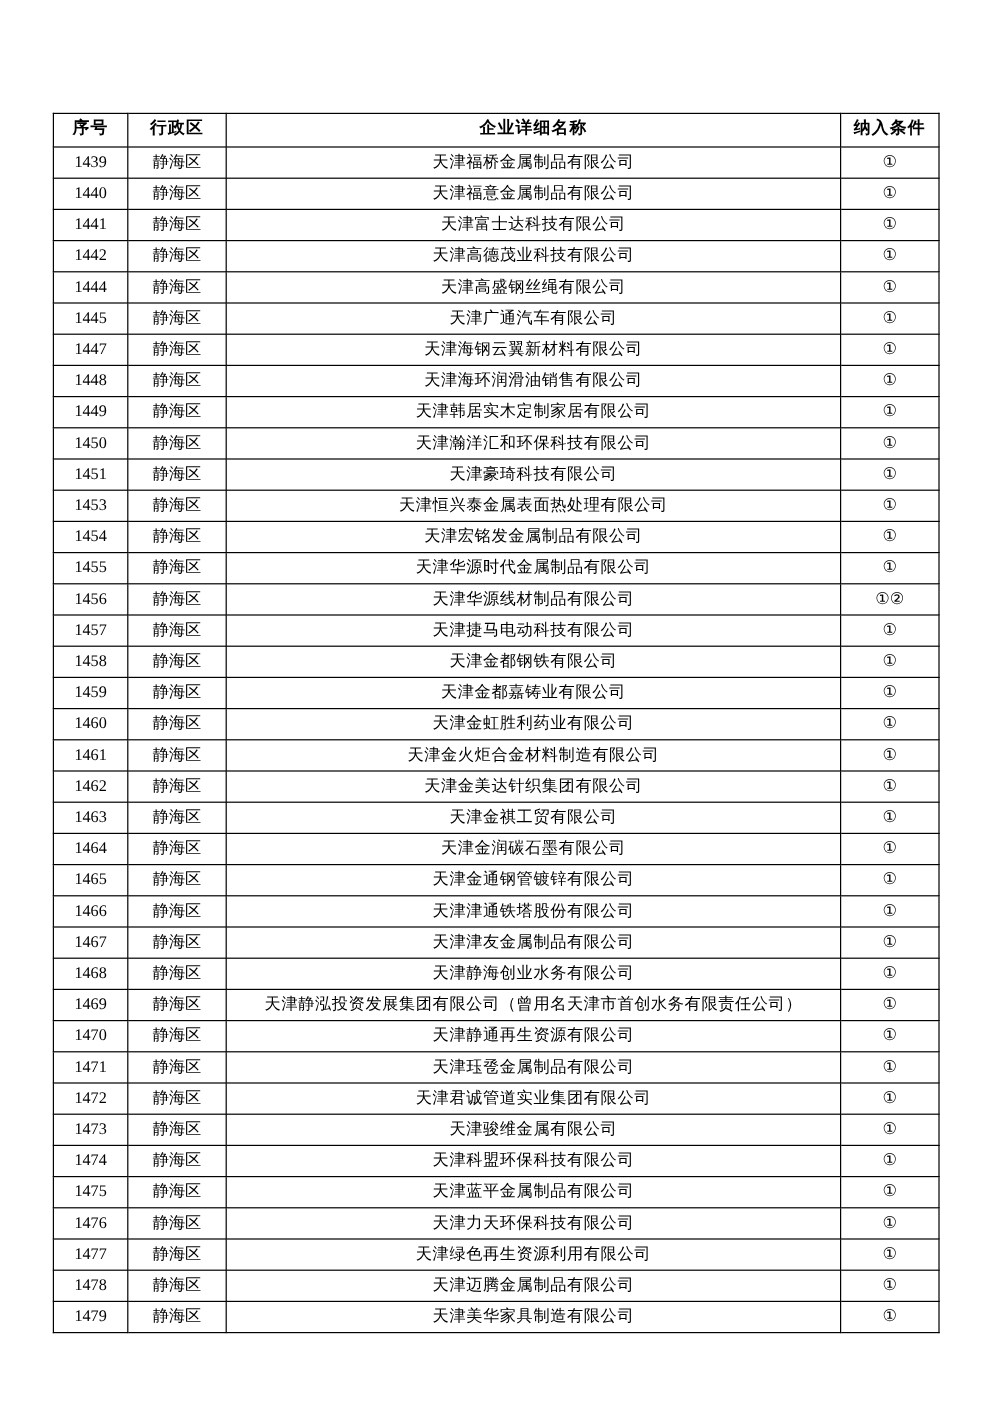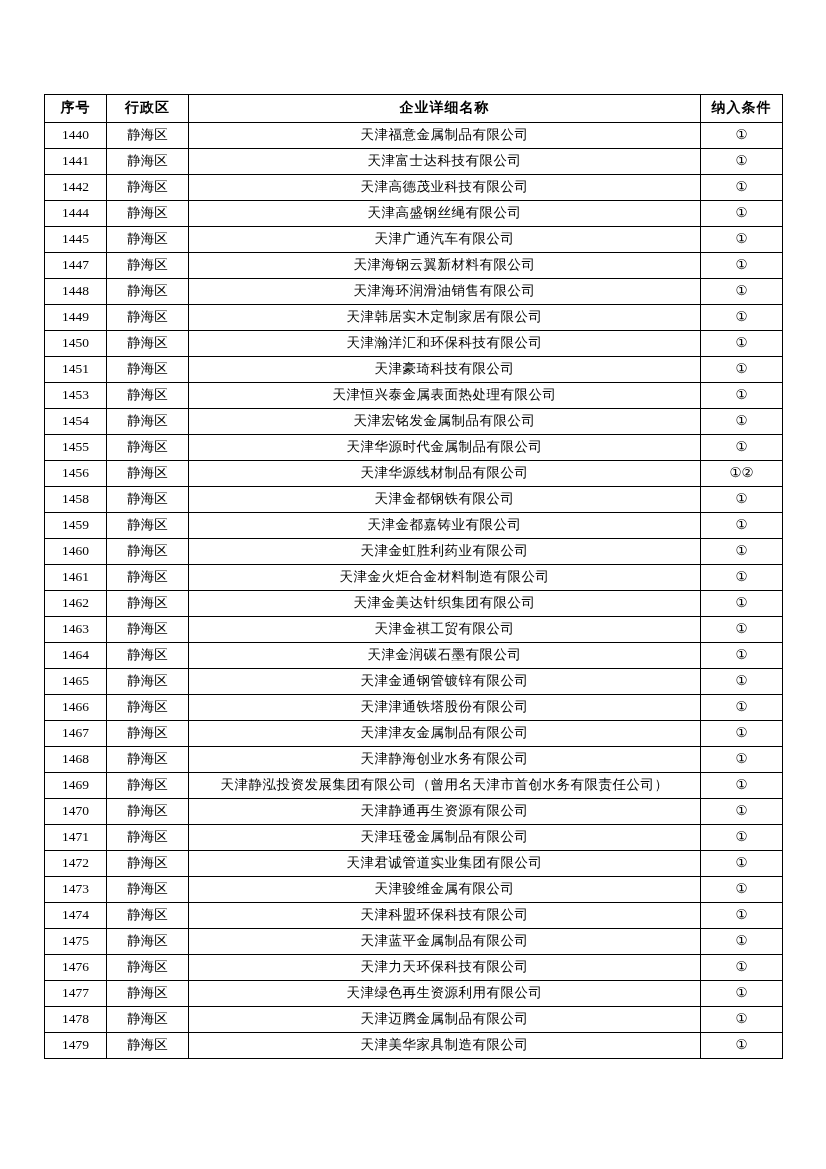--- a/index.html
+++ b/index.html
@@ -66,20 +66,26 @@
     <thead>
       <tr>
         <th class="h-idx">序号</th>
         <th class="h-dist">行政区</th>
         <th class="h-name">企业详细名称</th>
         <th class="h-cond">纳入条件</th>
       </tr>
     </thead>
     <tbody id="table-body">
         <tr>
+          <td class="idx">1439</td>
+          <td class="dist">静海区</td>
+          <td class="name">天津福桥金属制品有限公司</td>
+          <td class="cond">①</td>
+        </tr>
+        <tr>
           <td class="idx">1440</td>
           <td class="dist">静海区</td>
           <td class="name">天津福意金属制品有限公司</td>
           <td class="cond">①</td>
         </tr>
         <tr>
           <td class="idx">1441</td>
           <td class="dist">静海区</td>
           <td class="name">天津富士达科技有限公司</td>
           <td class="cond">①</td>
@@ -148,20 +154,26 @@
           <td class="idx">1455</td>
           <td class="dist">静海区</td>
           <td class="name">天津华源时代金属制品有限公司</td>
           <td class="cond">①</td>
         </tr>
         <tr>
           <td class="idx">1456</td>
           <td class="dist">静海区</td>
           <td class="name">天津华源线材制品有限公司</td>
           <td class="cond">①②</td>
+        </tr>
+        <tr>
+          <td class="idx">1457</td>
+          <td class="dist">静海区</td>
+          <td class="name">天津捷马电动科技有限公司</td>
+          <td class="cond">①</td>
         </tr>
         <tr>
           <td class="idx">1458</td>
           <td class="dist">静海区</td>
           <td class="name">天津金都钢铁有限公司</td>
           <td class="cond">①</td>
         </tr>
         <tr>
           <td class="idx">1459</td>
           <td class="dist">静海区</td>

